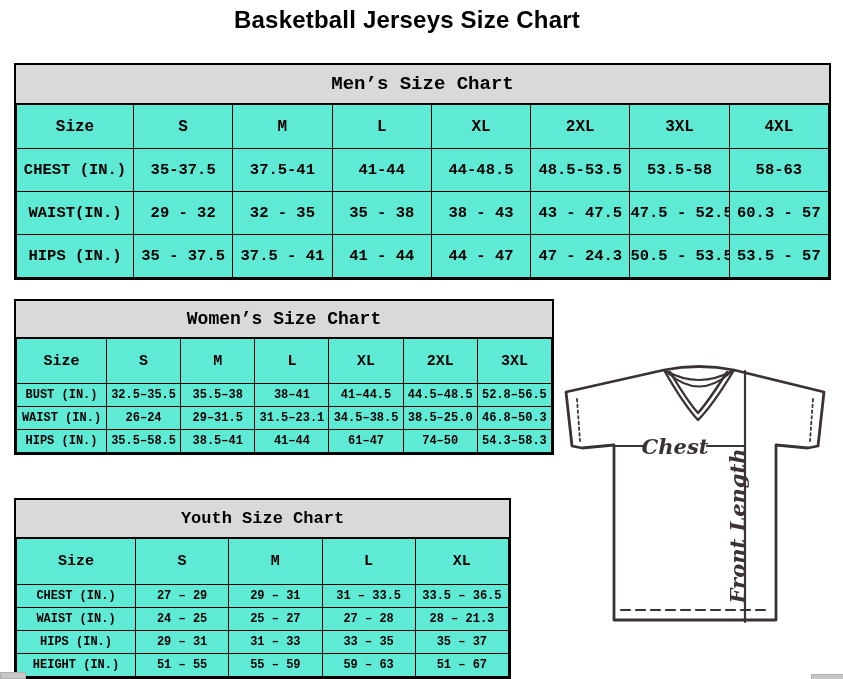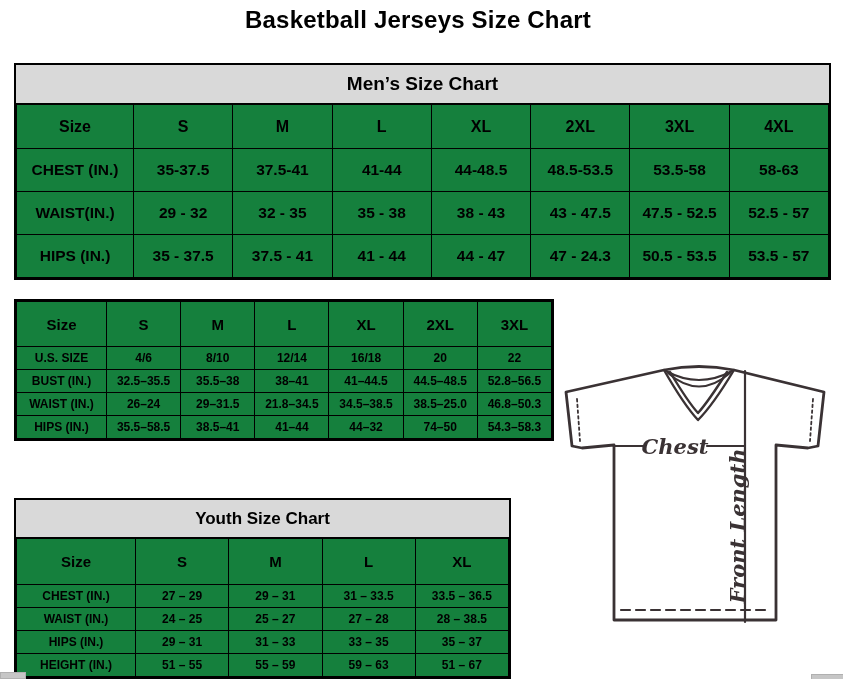--- a/index.html
+++ b/index.html
@@ -1,24 +1,24 @@
 <!DOCTYPE html>
 <html><head>
 <meta charset="utf-8">
 <style>
   html,body{margin:0;padding:0;}
   body{
     width:843px;height:679px;background:#ffffff;position:relative;overflow:hidden;
     font-family:"Liberation Sans", sans-serif;color:#000;
   }
   .page-title{
-    position:absolute;top:6px;left:12px;width:812px;text-align:center;
+    position:absolute;top:6px;left:1px;width:812px;text-align:center;
     font-size:24px;font-weight:bold;letter-spacing:0.2px;
   }
-  .section{position:absolute;border:2px solid #000;background:#15803d;}
+  .section{position:absolute;border:2px solid #000;background:#5eead4;font-family:Liberation Mono, monospace;}
   .sec-head{
     background:#d9d9d9;border-bottom:1px solid #000;text-align:center;
     font-weight:bold;display:flex;align-items:center;justify-content:center;
   }
   table{border-collapse:collapse;table-layout:fixed;width:100%;}
   td,th{
     border:1px solid #000;text-align:center;vertical-align:middle;
     font-weight:bold;padding:0;overflow:hidden;white-space:nowrap;
   }
   
@@ -85,37 +85,38 @@
       <td>58-63</td>
     </tr>
     <tr>
       <td>WAIST(IN.)</td>
       <td>29 - 32</td>
       <td>32 - 35</td>
       <td>35 - 38</td>
       <td>38 - 43</td>
       <td>43 - 47.5</td>
       <td>47.5 - 52.5</td>
-      <td>52.5 - 57</td>
+      <td>60.3 - 57</td>
     </tr>
     <tr>
       <td>HIPS (IN.)</td>
       <td>35 - 37.5</td>
       <td>37.5 - 41</td>
       <td>41 - 44</td>
       <td>44 - 47</td>
       <td>47 - 24.3</td>
       <td>50.5 - 53.5</td>
       <td>53.5 - 57</td>
     </tr>
   </tbody>
     </table>
 </div>
 
 <div class="section women">
+  <div class="sec-head">Women’s Size Chart</div>
   <table>
     <colgroup>
         <col style="width:90px">
         <col>
         <col>
         <col>
         <col>
         <col>
         <col>
       </colgroup>
@@ -123,52 +124,43 @@
         <tr>
       <th>Size</th>
       <th>S</th>
       <th>M</th>
       <th>L</th>
       <th>XL</th>
       <th>2XL</th>
       <th>3XL</th>
     </tr>
     <tr>
-      <td>U.S. SIZE</td>
-      <td>4/6</td>
-      <td>8/10</td>
-      <td>12/14</td>
-      <td>16/18</td>
-      <td>20</td>
-      <td>22</td>
-    </tr>
-    <tr>
       <td>BUST (IN.)</td>
       <td>32.5–35.5</td>
       <td>35.5–38</td>
       <td>38–41</td>
       <td>41–44.5</td>
       <td>44.5–48.5</td>
       <td>52.8–56.5</td>
     </tr>
     <tr>
       <td>WAIST (IN.)</td>
       <td>26–24</td>
       <td>29–31.5</td>
-      <td>21.8–34.5</td>
+      <td>31.5–23.1</td>
       <td>34.5–38.5</td>
       <td>38.5–25.0</td>
       <td>46.8–50.3</td>
     </tr>
     <tr>
       <td>HIPS (IN.)</td>
       <td>35.5–58.5</td>
       <td>38.5–41</td>
       <td>41–44</td>
-      <td>44–32</td>
+      <td>61–47</td>
       <td>74–50</td>
       <td>54.3–58.3</td>
     </tr>
   </tbody>
     </table>
 </div>
 
 <div class="section youth">
   <div class="sec-head">Youth Size Chart</div>
   <table>
@@ -192,21 +184,21 @@
       <td>27 – 29</td>
       <td>29 – 31</td>
       <td>31 – 33.5</td>
       <td>33.5 – 36.5</td>
     </tr>
     <tr>
       <td>WAIST (IN.)</td>
       <td>24 – 25</td>
       <td>25 – 27</td>
       <td>27 – 28</td>
-      <td>28 – 38.5</td>
+      <td>28 – 21.3</td>
     </tr>
     <tr>
       <td>HIPS (IN.)</td>
       <td>29 – 31</td>
       <td>31 – 33</td>
       <td>33 – 35</td>
       <td>35 – 37</td>
     </tr>
     <tr>
       <td>HEIGHT (IN.)</td>

